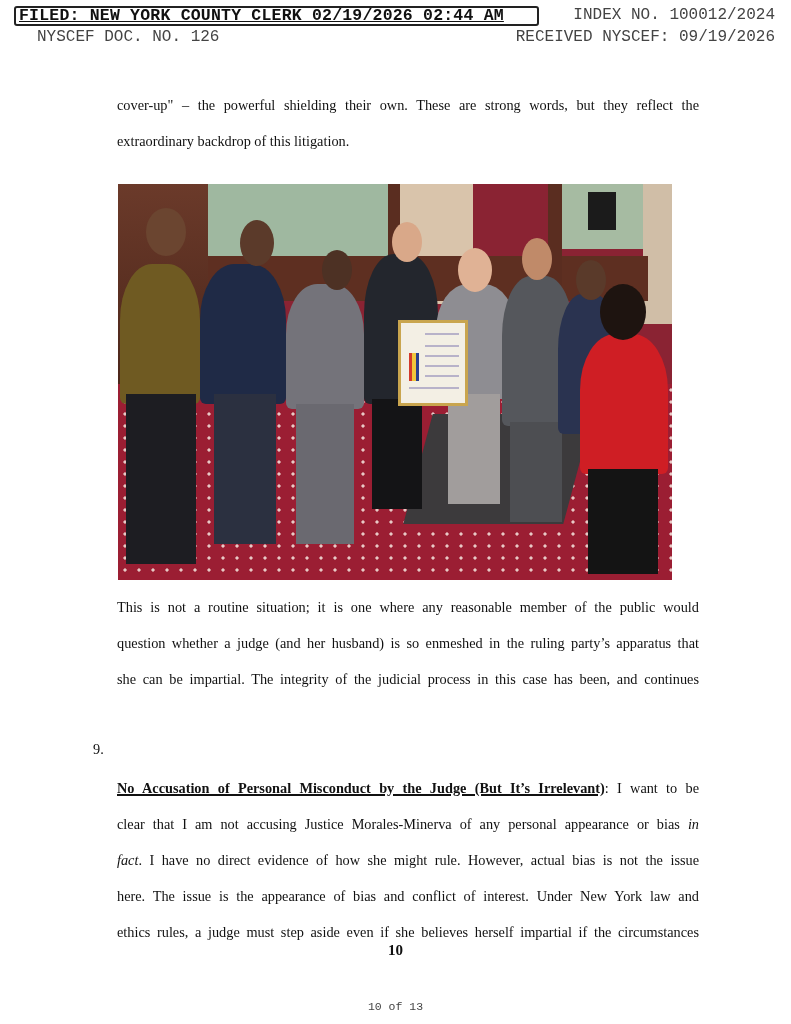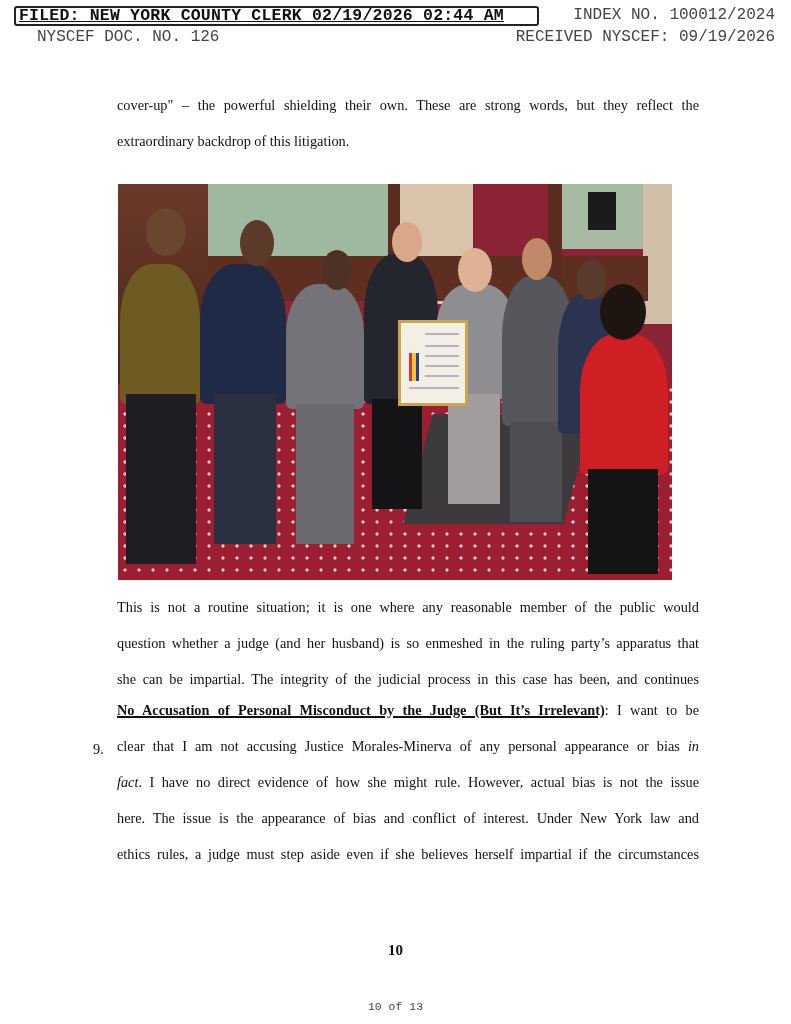--- a/index.html
+++ b/index.html
@@ -139,21 +139,21 @@
   </div>
 </div>
 
 <div class="para" style="top:589px;">
   <span class="line j">This is not a routine situation; it is one where any reasonable member of the public would</span>
   <span class="line j">question whether a judge (and her husband) is so enmeshed in the ruling party’s apparatus that</span>
   <span class="line j">she can be impartial. The integrity of the judicial process in this case has been, and continues</span>
 </div>
 
 <div class="item-number">9.</div>
-<div class="para" style="top:692px;">
+<div class="para" style="top:770px;">
   <span class="line j"><span class="heading-u">No Accusation of Personal Misconduct by the Judge (But It’s Irrelevant)</span><span>: I want to be</span></span>
   <span class="line j"><span>clear that I am not accusing Justice Morales-Minerva of any personal appearance or bias </span><i>in</i></span>
   <span class="line j"><i>fact</i><span>. I have no direct evidence of how she might rule. However, actual bias is not the issue</span></span>
   <span class="line j">here. The issue is the appearance of bias and conflict of interest. Under New York law and</span>
   <span class="line j">ethics rules, a judge must step aside even if she believes herself impartial if the circumstances</span>
 </div>
 
 <div class="page-num">10</div>
 <div class="page-of">10 of 13</div>
 

